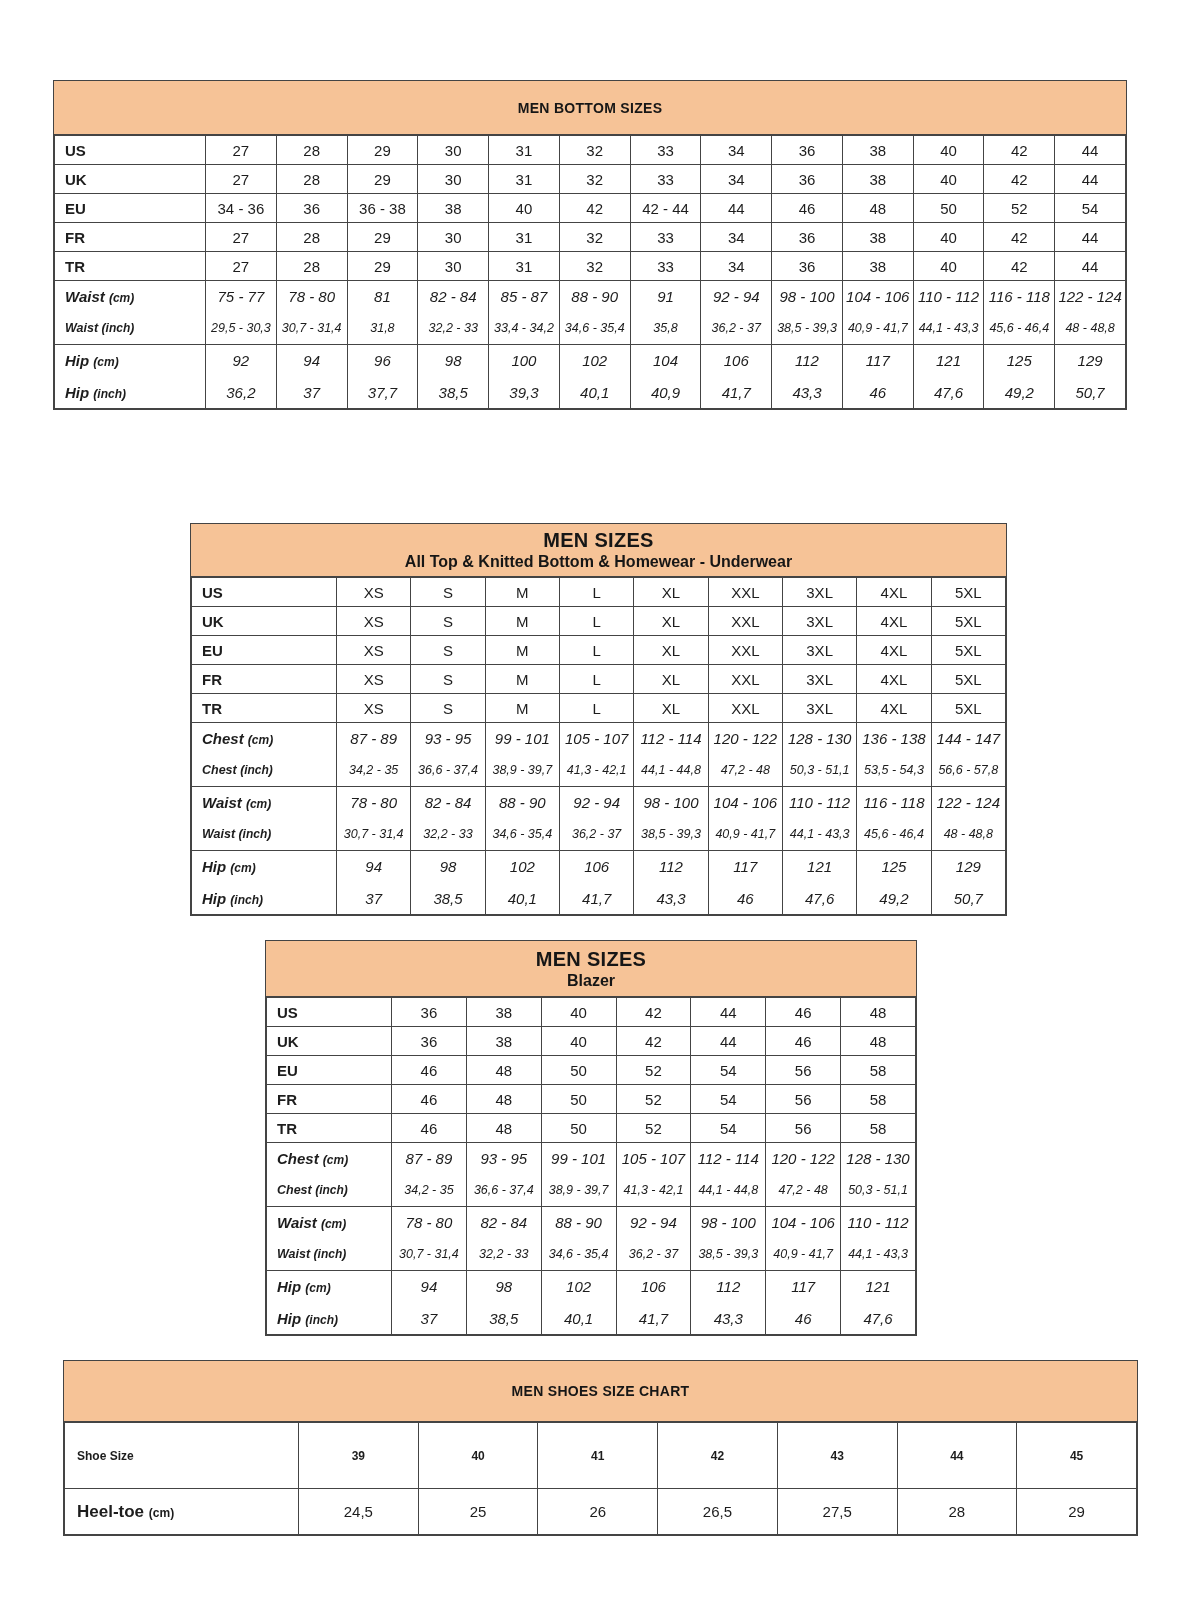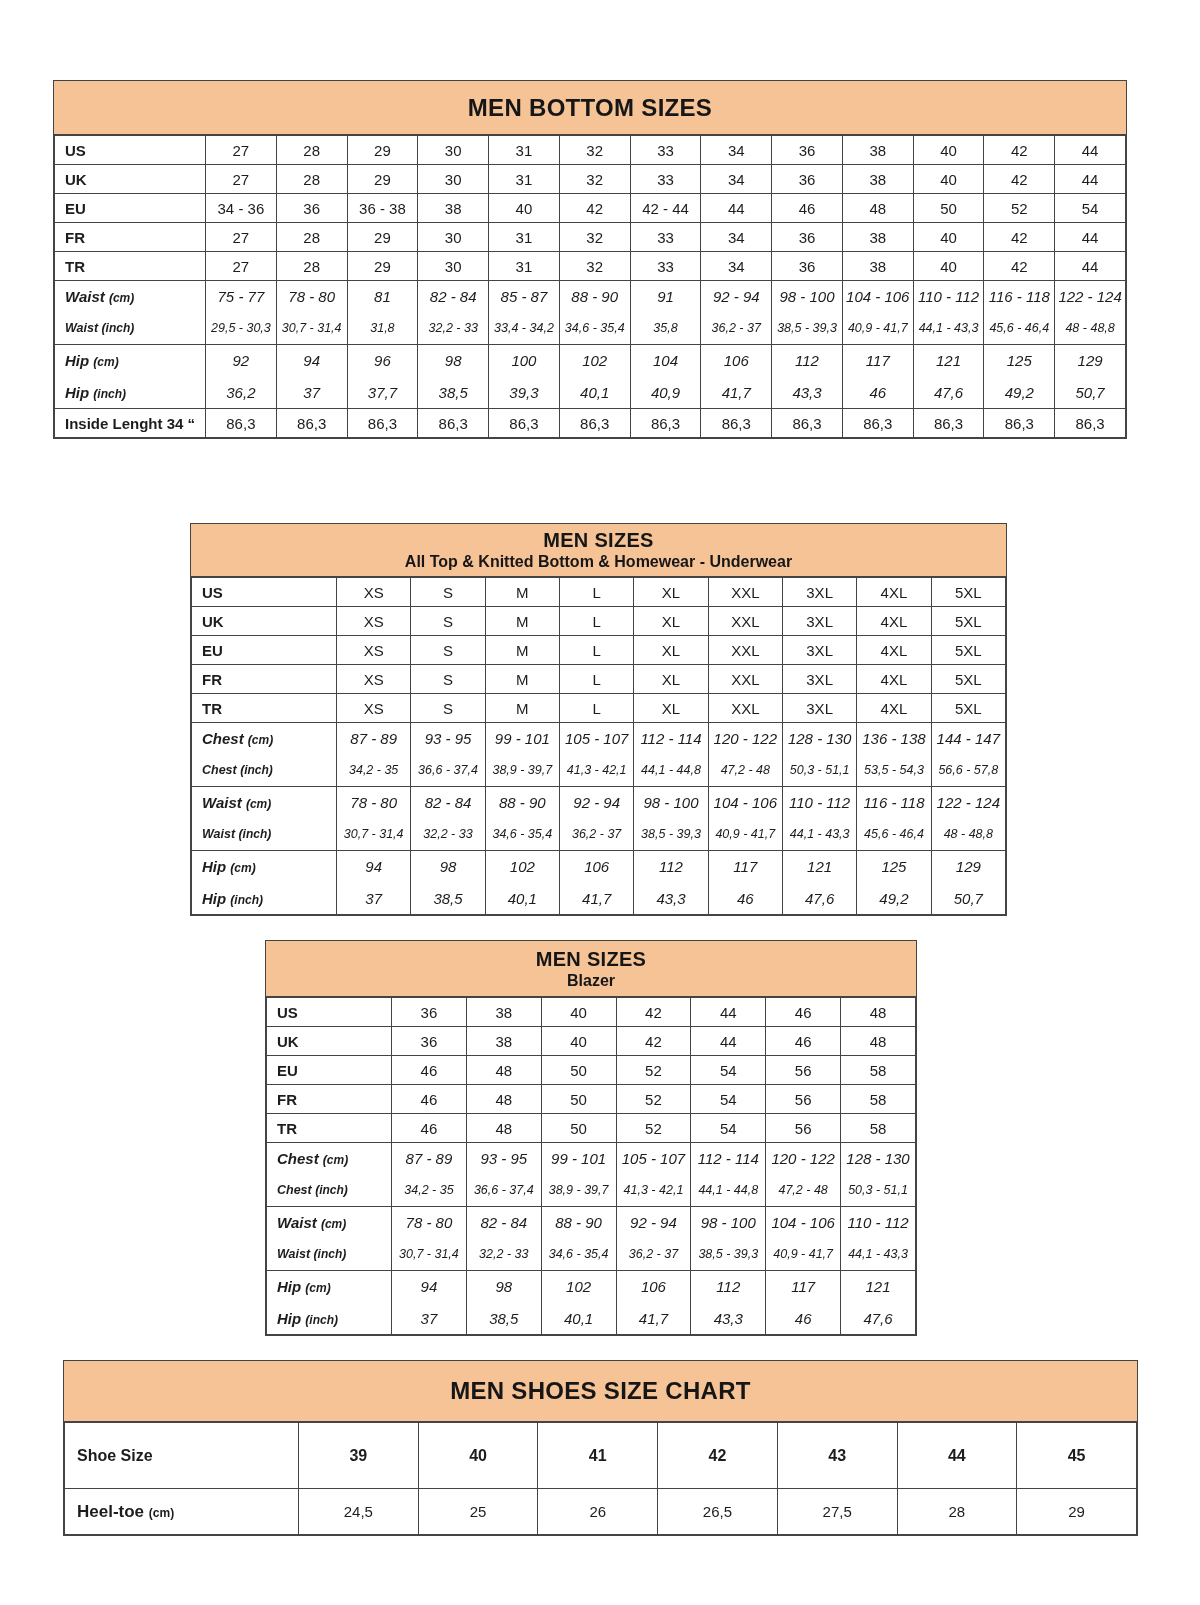--- a/index.html
+++ b/index.html
@@ -13,39 +13,39 @@
   #t0{left:53px;top:80px;width:1072px;}
   #t1{left:190px;top:523px;width:815px;}
   #t2{left:265px;top:940px;width:650px;}
   #t3{left:63px;top:1360px;width:1073px;}
   .hdr{
     background:#f6c397;border-bottom:1px solid #444;
     display:flex;flex-direction:column;align-items:center;justify-content:center;
     text-align:center;
   }
   #t0 .hdr{height:53px;} #t1 .hdr{height:52px;} #t2 .hdr{height:55px;} #t3 .hdr{height:60px;}
-  .title{font-weight:bold;font-size:24px;letter-spacing:.3px;color:#161616;}
+  .title{font-weight:bold;font-size:14px;letter-spacing:.3px;color:#161616;}
   #t1 .title,#t2 .title{font-size:20px;}
   .subtitle{font-weight:bold;font-size:16px;margin-top:1px;color:#161616;}
   table{border-collapse:collapse;width:100%;table-layout:fixed;}
   td{
     border:1px solid #444;text-align:center;vertical-align:middle;
     font-size:15px;padding:0 2px;overflow:hidden;white-space:nowrap;
   }
   tr{height:29px;}
   tr.nb td{border-bottom-style:hidden;}
   tr.nb, tr.nb + tr{height:32px;font-style:italic;}
   tr.sm td{font-size:12.5px;}
   td.lbl{text-align:left;padding-left:10px;font-weight:bold;font-size:15px;}
   td.lbl .unit{font-size:12px;font-weight:bold;}
   #t0 col.c0{width:151px;} #t1 col.c0{width:145px;} #t2 col.c0{width:125px;} #t3 col.c0{width:234px;}
   #t3 tr:first-child{height:66px;}
   #t3 tr:last-child{height:46px;}
   #t3 td.lbl{font-size:17px;padding-left:12px;}
-  #t3 tr.bd td{font-weight:bold;font-size:16px;}
+  #t3 tr.bd td{font-weight:bold;font-size:12px;}
 </style>
 </head>
 <body>
 
 <div class="page">
 
   <section class="tbl" id="t0">
     <div class="hdr">
       <div class="title">MEN BOTTOM SIZES</div>
 
@@ -205,36 +205,20 @@
             <td>39,3</td>
             <td>40,1</td>
             <td>40,9</td>
             <td>41,7</td>
             <td>43,3</td>
             <td>46</td>
             <td>47,6</td>
             <td>49,2</td>
             <td>50,7</td>
           </tr>
-          <tr>
-            <td class="lbl">Inside Lenght 34 “</td>
-            <td>86,3</td>
-            <td>86,3</td>
-            <td>86,3</td>
-            <td>86,3</td>
-            <td>86,3</td>
-            <td>86,3</td>
-            <td>86,3</td>
-            <td>86,3</td>
-            <td>86,3</td>
-            <td>86,3</td>
-            <td>86,3</td>
-            <td>86,3</td>
-            <td>86,3</td>
-          </tr>
         </tbody>
       </table>
   </section>
 
   <section class="tbl" id="t1">
     <div class="hdr">
       <div class="title">MEN SIZES</div>
       <div class="subtitle">All Top &amp; Knitted Bottom &amp; Homewear - Underwear</div>
     </div>
     <table>

